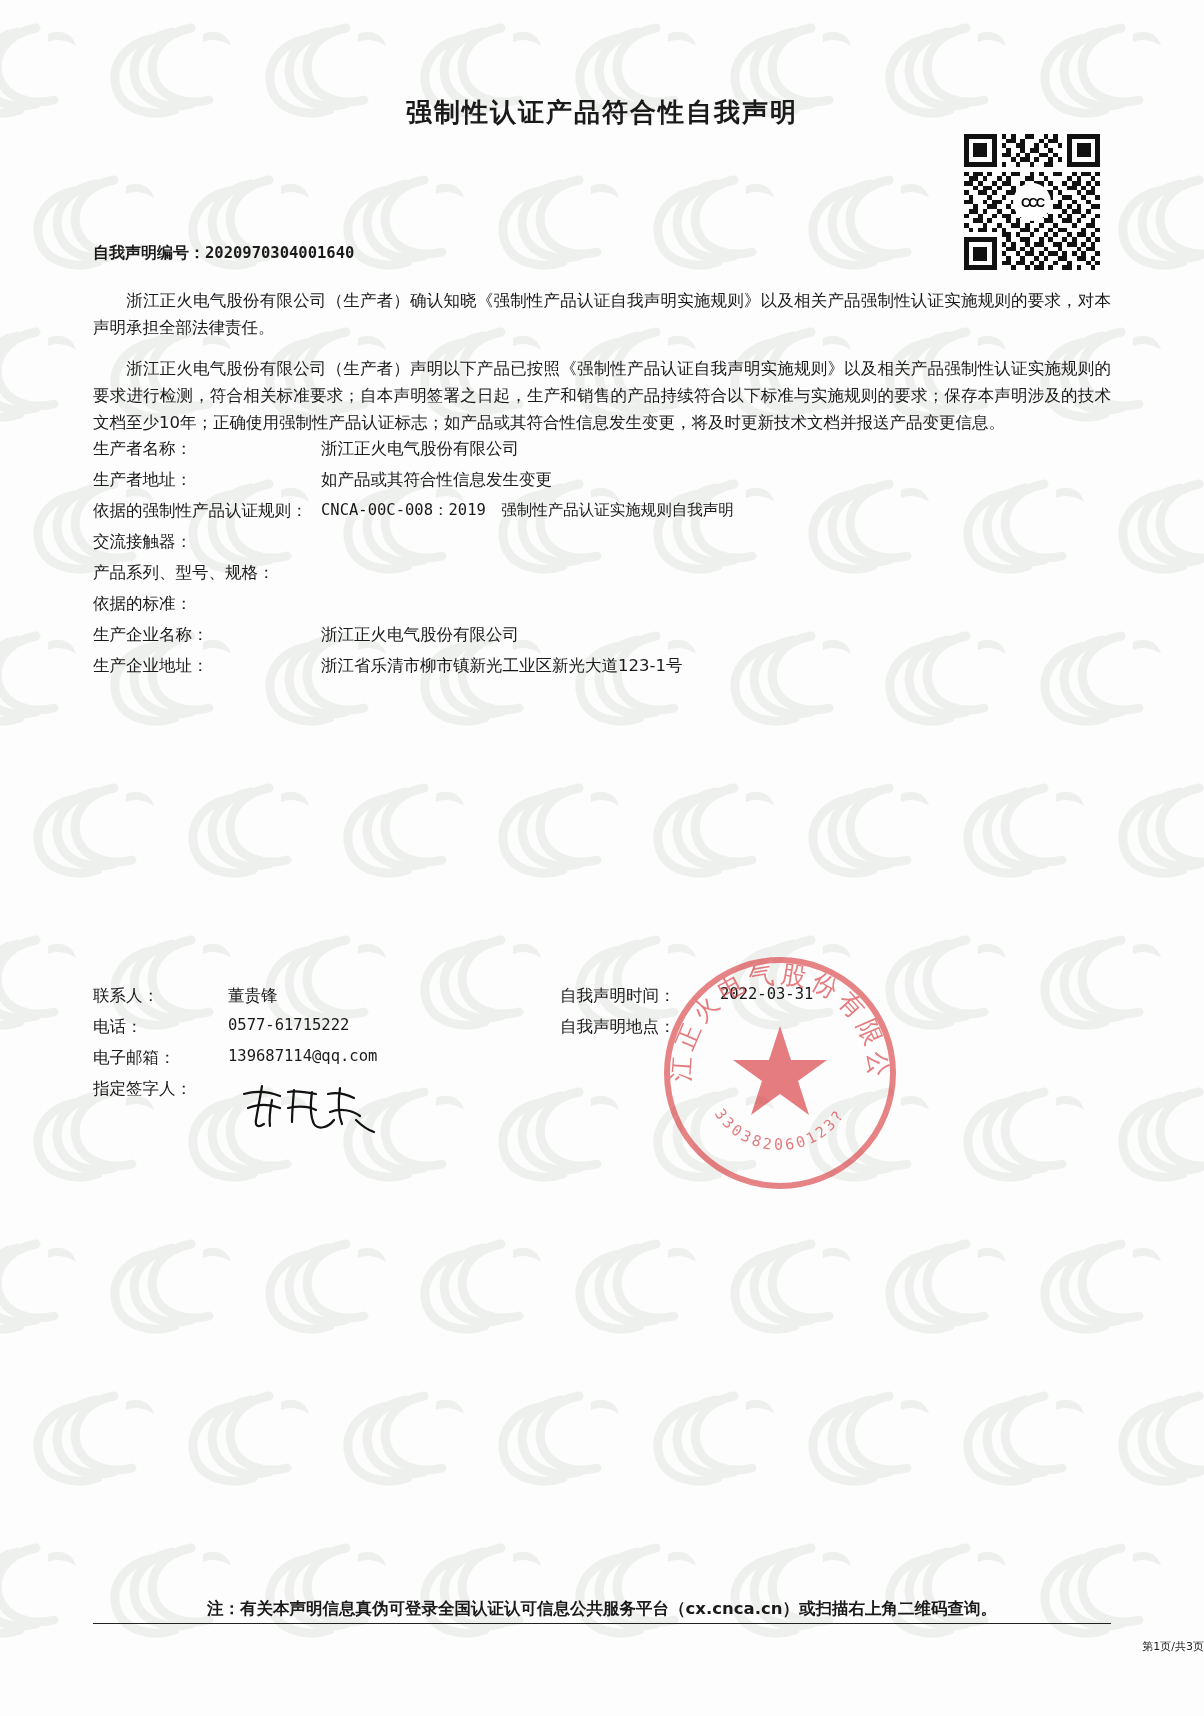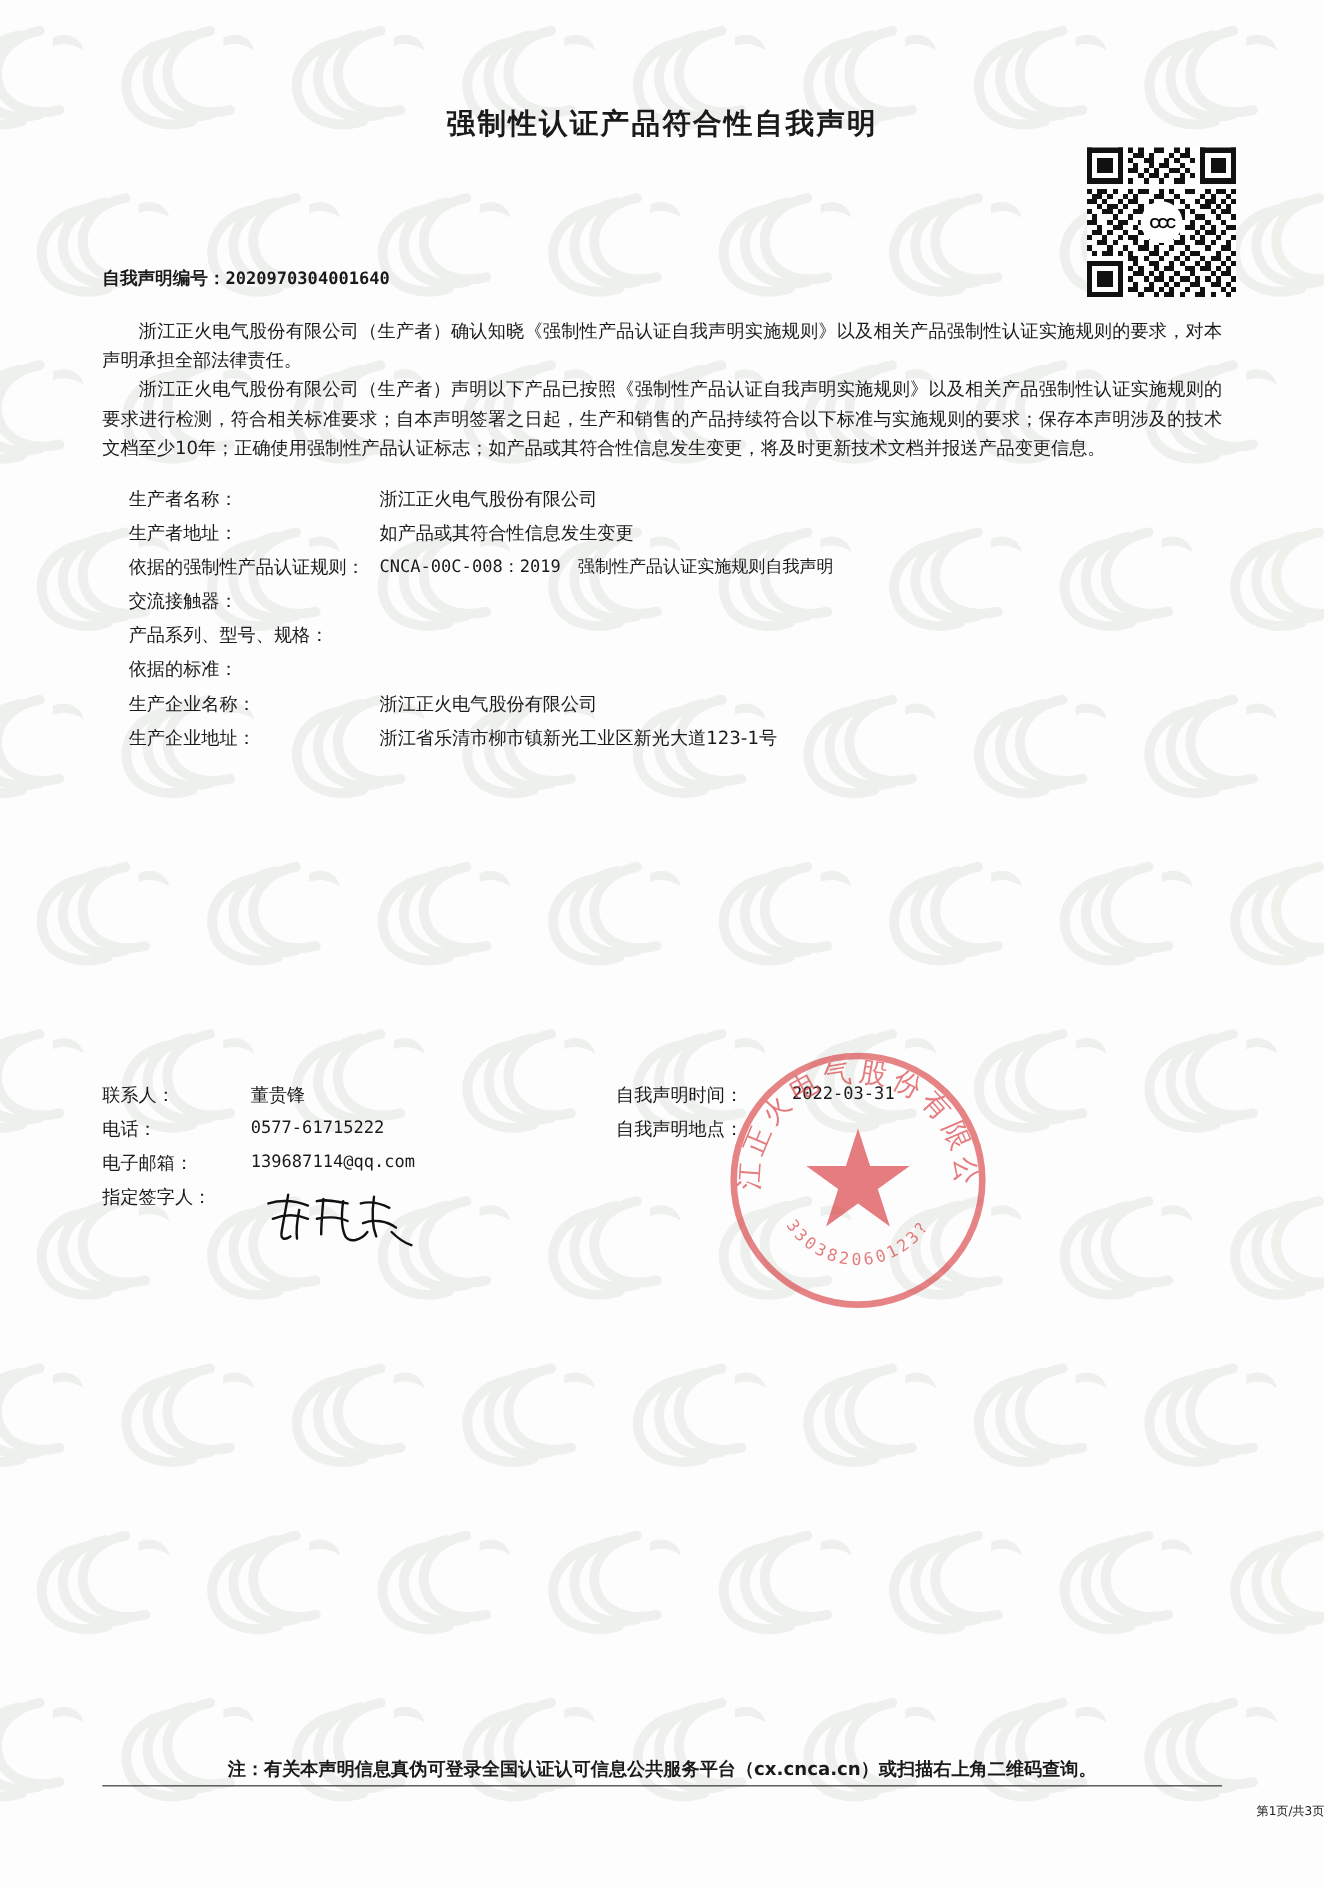--- a/index.html
+++ b/index.html
@@ -47,21 +47,21 @@
     width: 100%;
     text-align: center;
     font-size: 26px;
     font-weight: bold;
     letter-spacing: 2px;
     font-family: "DejaVu Sans", sans-serif;
   }
   .qr-wrap {
     position: absolute;
     top: 134px;
-    right: 80px;
+    right: 104px;
     width: 136px;
     height: 136px;
   }
   .qr-wrap svg { display:block; width:100%; height:100%; }
   .ccc-badge {
     position: absolute;
     top: 50%;
     left: 50%;
     transform: translate(-50%,-50%);
     width: 38px;
@@ -87,36 +87,35 @@
   .para {
     position: absolute;
     left: 93px;
     width: 1018px;
     font-size: 16.5px;
     line-height: 27px;
     text-align: justify;
     font-family: "DejaVu Sans", sans-serif;
   }
   .para.p1 { top: 287px; }
-  .para.p2 { top: 340px; }
+  .para.p2 { top: 355px; }
   .indent { display: inline-block; width: 33px; }
 
   .fields {
     position: absolute;
     top: 438px;
     left: 93px;
     width: 1010px;
     font-size: 16.5px;
     font-family: "DejaVu Sans", sans-serif;
   }
   .field-row {
     display: flex;
     height: 31px;
-    align-items: center;
-    margin-left: 24px;
+    align-items: flex-start;
   }
   .field-label { width: 228px; flex: none; }
   .field-value { flex: 1; }
   .mono { font-family: "DejaVu Sans Mono", monospace; font-size: 15.5px; }
 
   .bottom-left {
     position: absolute;
     top: 985px;
     left: 93px;
     width: 420px;

